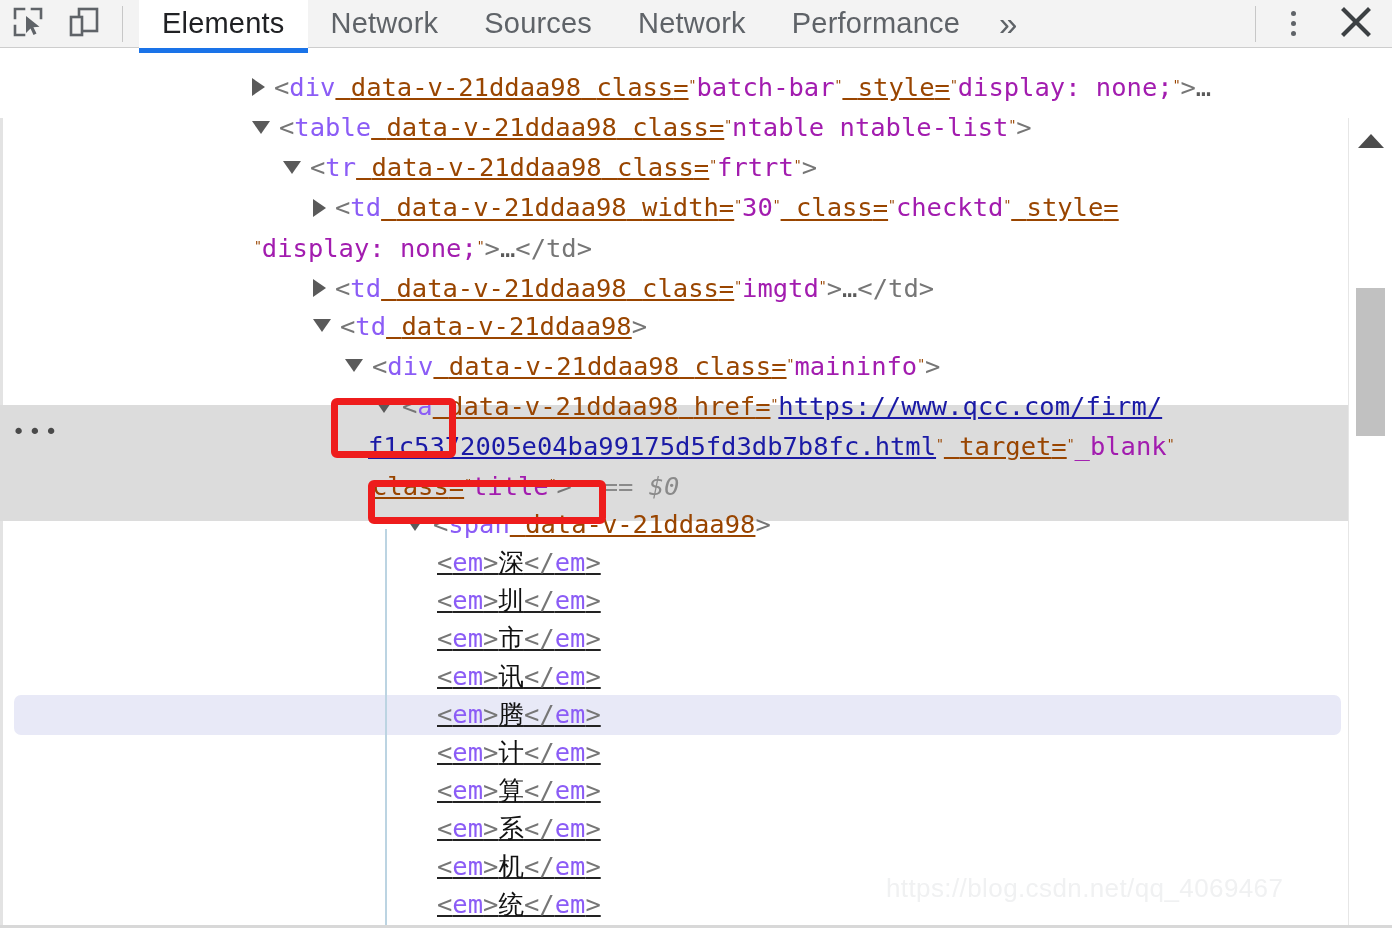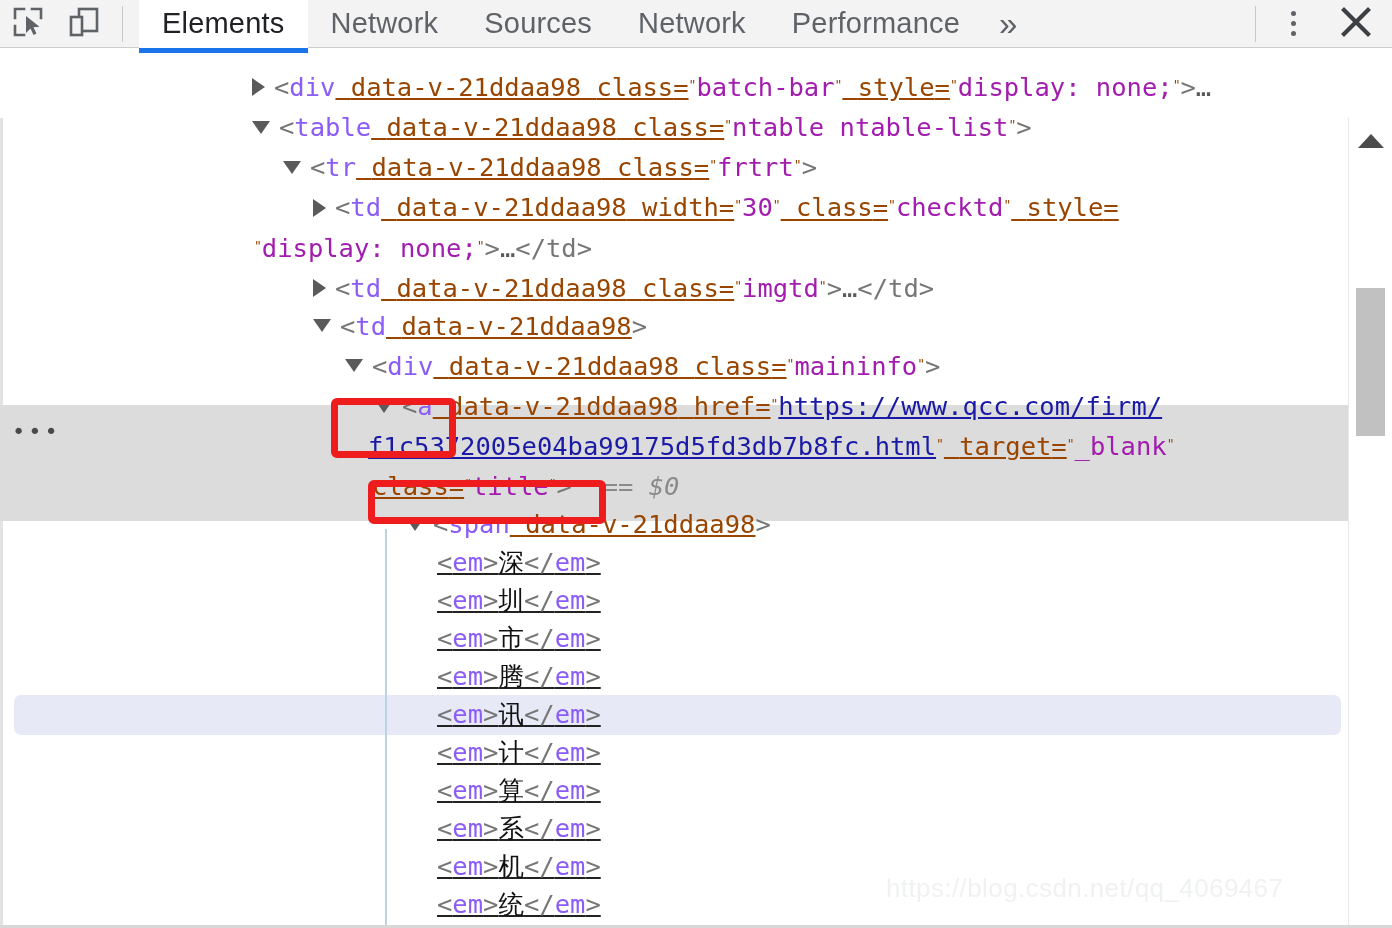--- a/index.html
+++ b/index.html
@@ -419,22 +419,22 @@
       </div>
 
       <div class="node-row i5">
         <span class="tri open"></span><span class="ang">&lt;</span><span class="pn">span</span><span class="attr">&nbsp;</span><span class="attr">data-v-21ddaa98</span><span class="ang">&gt;</span>
       </div>
 
       <div id="em-rows">
           <div class="node-row i6"><span class="ang">&lt;</span><span class="pn">em</span><span class="ang">&gt;</span><span class="cjk">深</span><span class="ang">&lt;/</span><span class="pn">em</span><span class="ang">&gt;</span></div>
           <div class="node-row i6"><span class="ang">&lt;</span><span class="pn">em</span><span class="ang">&gt;</span><span class="cjk">圳</span><span class="ang">&lt;/</span><span class="pn">em</span><span class="ang">&gt;</span></div>
           <div class="node-row i6"><span class="ang">&lt;</span><span class="pn">em</span><span class="ang">&gt;</span><span class="cjk">市</span><span class="ang">&lt;/</span><span class="pn">em</span><span class="ang">&gt;</span></div>
+          <div class="node-row i6"><span class="ang">&lt;</span><span class="pn">em</span><span class="ang">&gt;</span><span class="cjk">讯</span><span class="ang">&lt;/</span><span class="pn">em</span><span class="ang">&gt;</span></div>
           <div class="node-row i6"><span class="ang">&lt;</span><span class="pn">em</span><span class="ang">&gt;</span><span class="cjk">腾</span><span class="ang">&lt;/</span><span class="pn">em</span><span class="ang">&gt;</span></div>
-          <div class="node-row i6"><span class="ang">&lt;</span><span class="pn">em</span><span class="ang">&gt;</span><span class="cjk">讯</span><span class="ang">&lt;/</span><span class="pn">em</span><span class="ang">&gt;</span></div>
           <div class="node-row i6"><span class="ang">&lt;</span><span class="pn">em</span><span class="ang">&gt;</span><span class="cjk">计</span><span class="ang">&lt;/</span><span class="pn">em</span><span class="ang">&gt;</span></div>
           <div class="node-row i6"><span class="ang">&lt;</span><span class="pn">em</span><span class="ang">&gt;</span><span class="cjk">算</span><span class="ang">&lt;/</span><span class="pn">em</span><span class="ang">&gt;</span></div>
           <div class="node-row i6"><span class="ang">&lt;</span><span class="pn">em</span><span class="ang">&gt;</span><span class="cjk">系</span><span class="ang">&lt;/</span><span class="pn">em</span><span class="ang">&gt;</span></div>
           <div class="node-row i6"><span class="ang">&lt;</span><span class="pn">em</span><span class="ang">&gt;</span><span class="cjk">机</span><span class="ang">&lt;/</span><span class="pn">em</span><span class="ang">&gt;</span></div>
           <div class="node-row i6"><span class="ang">&lt;</span><span class="pn">em</span><span class="ang">&gt;</span><span class="cjk">统</span><span class="ang">&lt;/</span><span class="pn">em</span><span class="ang">&gt;</span></div>
         </div>
 
     </div>
   </div>
 

